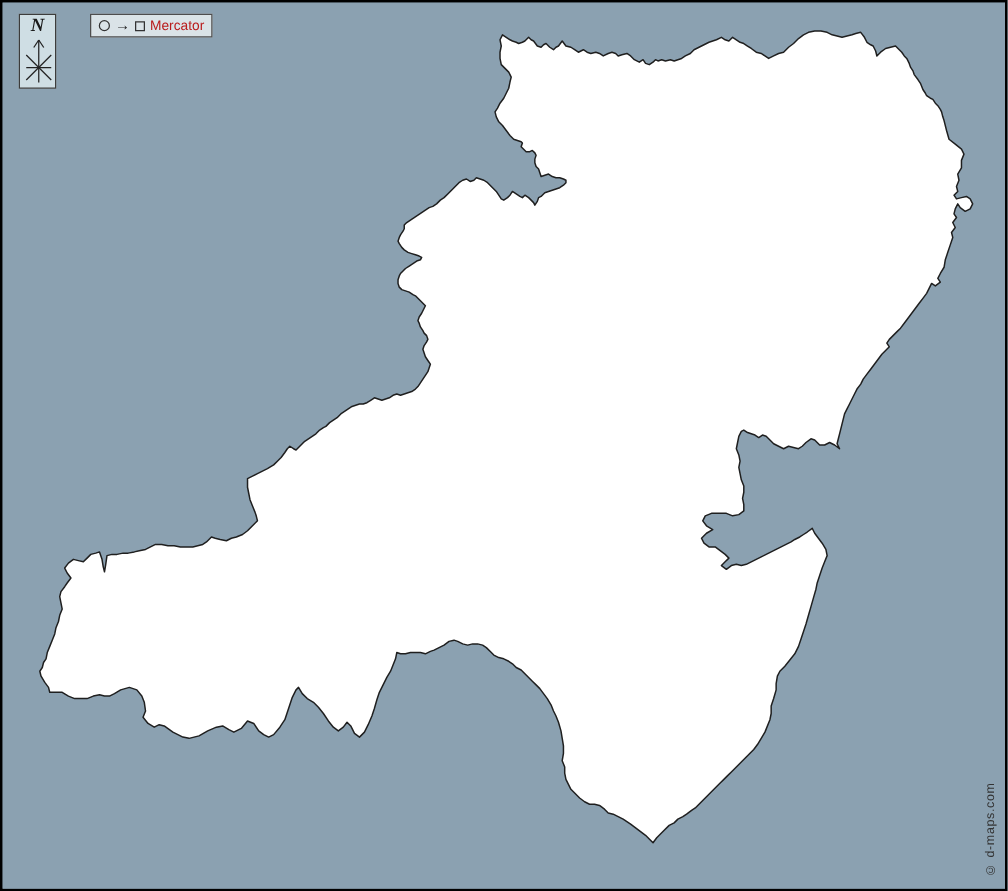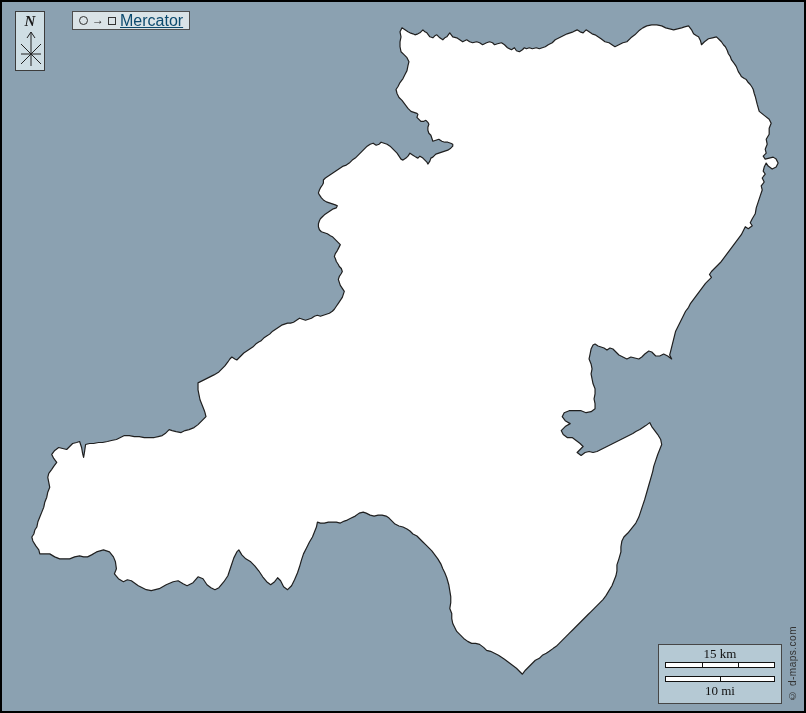--- a/index.html
+++ b/index.html
@@ -29,21 +29,21 @@
 
   
   .proj-box{
     position:absolute;left:70px;top:9px;height:19px;
     background:#dae3e7;border:1px solid #4d4d4d;box-sizing:border-box;
     display:flex;align-items:center;gap:4px;padding:0 6px;
   }
   .glyph-circle{width:9px;height:9px;border:1px solid #333;border-radius:50%;box-sizing:border-box;}
   .glyph-arrow{font-size:12px;line-height:1;color:#222;transform:translateY(-1px);}
   .glyph-square{width:8px;height:8px;border:1px solid #333;box-sizing:border-box;}
-  .proj-label{font-size:16px;color:#0c4a6e;text-decoration:underline;}
+  .proj-label{font-size:11px;color:#b91c1c;}
 
   
   .scale-box{
     position:absolute;left:656px;top:642px;width:124px;height:60px;
     background:#b5c9d4;border:1px solid #464646;box-sizing:border-box;
   }
   .scale-label{
     font-family:"Liberation Serif", serif;
     font-size:13px;color:#111;text-align:center;line-height:15px;
   }
@@ -90,27 +90,16 @@
     </svg>
   </div>
 
   <div class="proj-box">
     <span class="glyph-circle"></span>
     <span class="glyph-arrow">→</span>
     <span class="glyph-square"></span>
     <span class="proj-label">Mercator</span>
   </div>
 
-  <div class="scale-box">
-    <div class="scale-label km">15 km</div>
-    <div class="bar km">
-      <span class="tick t1"></span>
-      <span class="tick t2"></span>
-    </div>
-    <div class="bar mi">
-      <span class="tick tm"></span>
-    </div>
-    <div class="scale-label mi">10 mi</div>
-  </div>
 
   <div class="credit">© d-maps.com</div>
 
 </div>
 
 </body></html>

